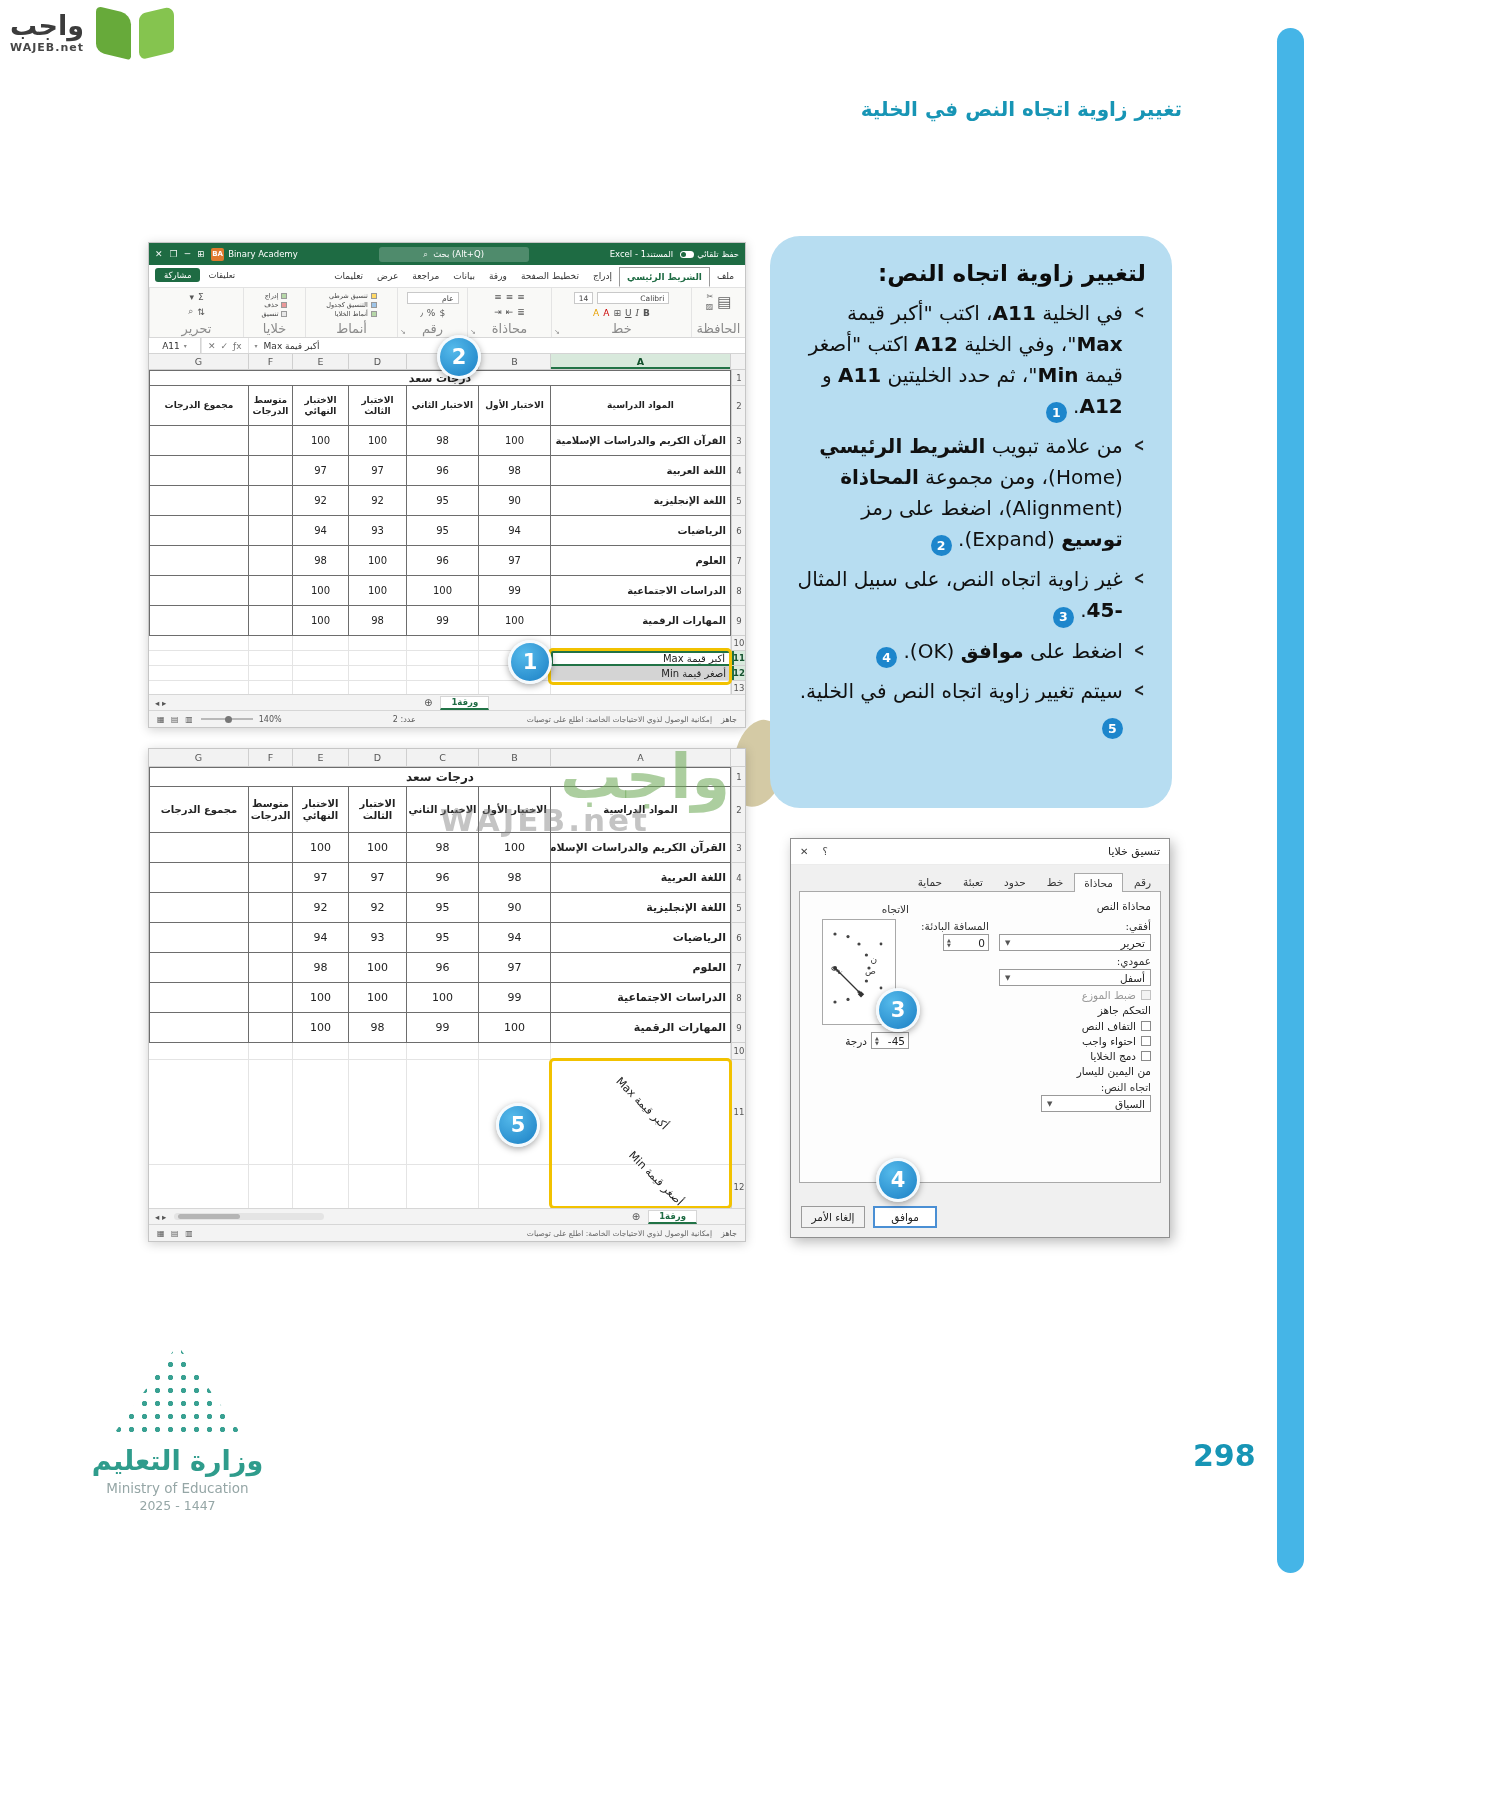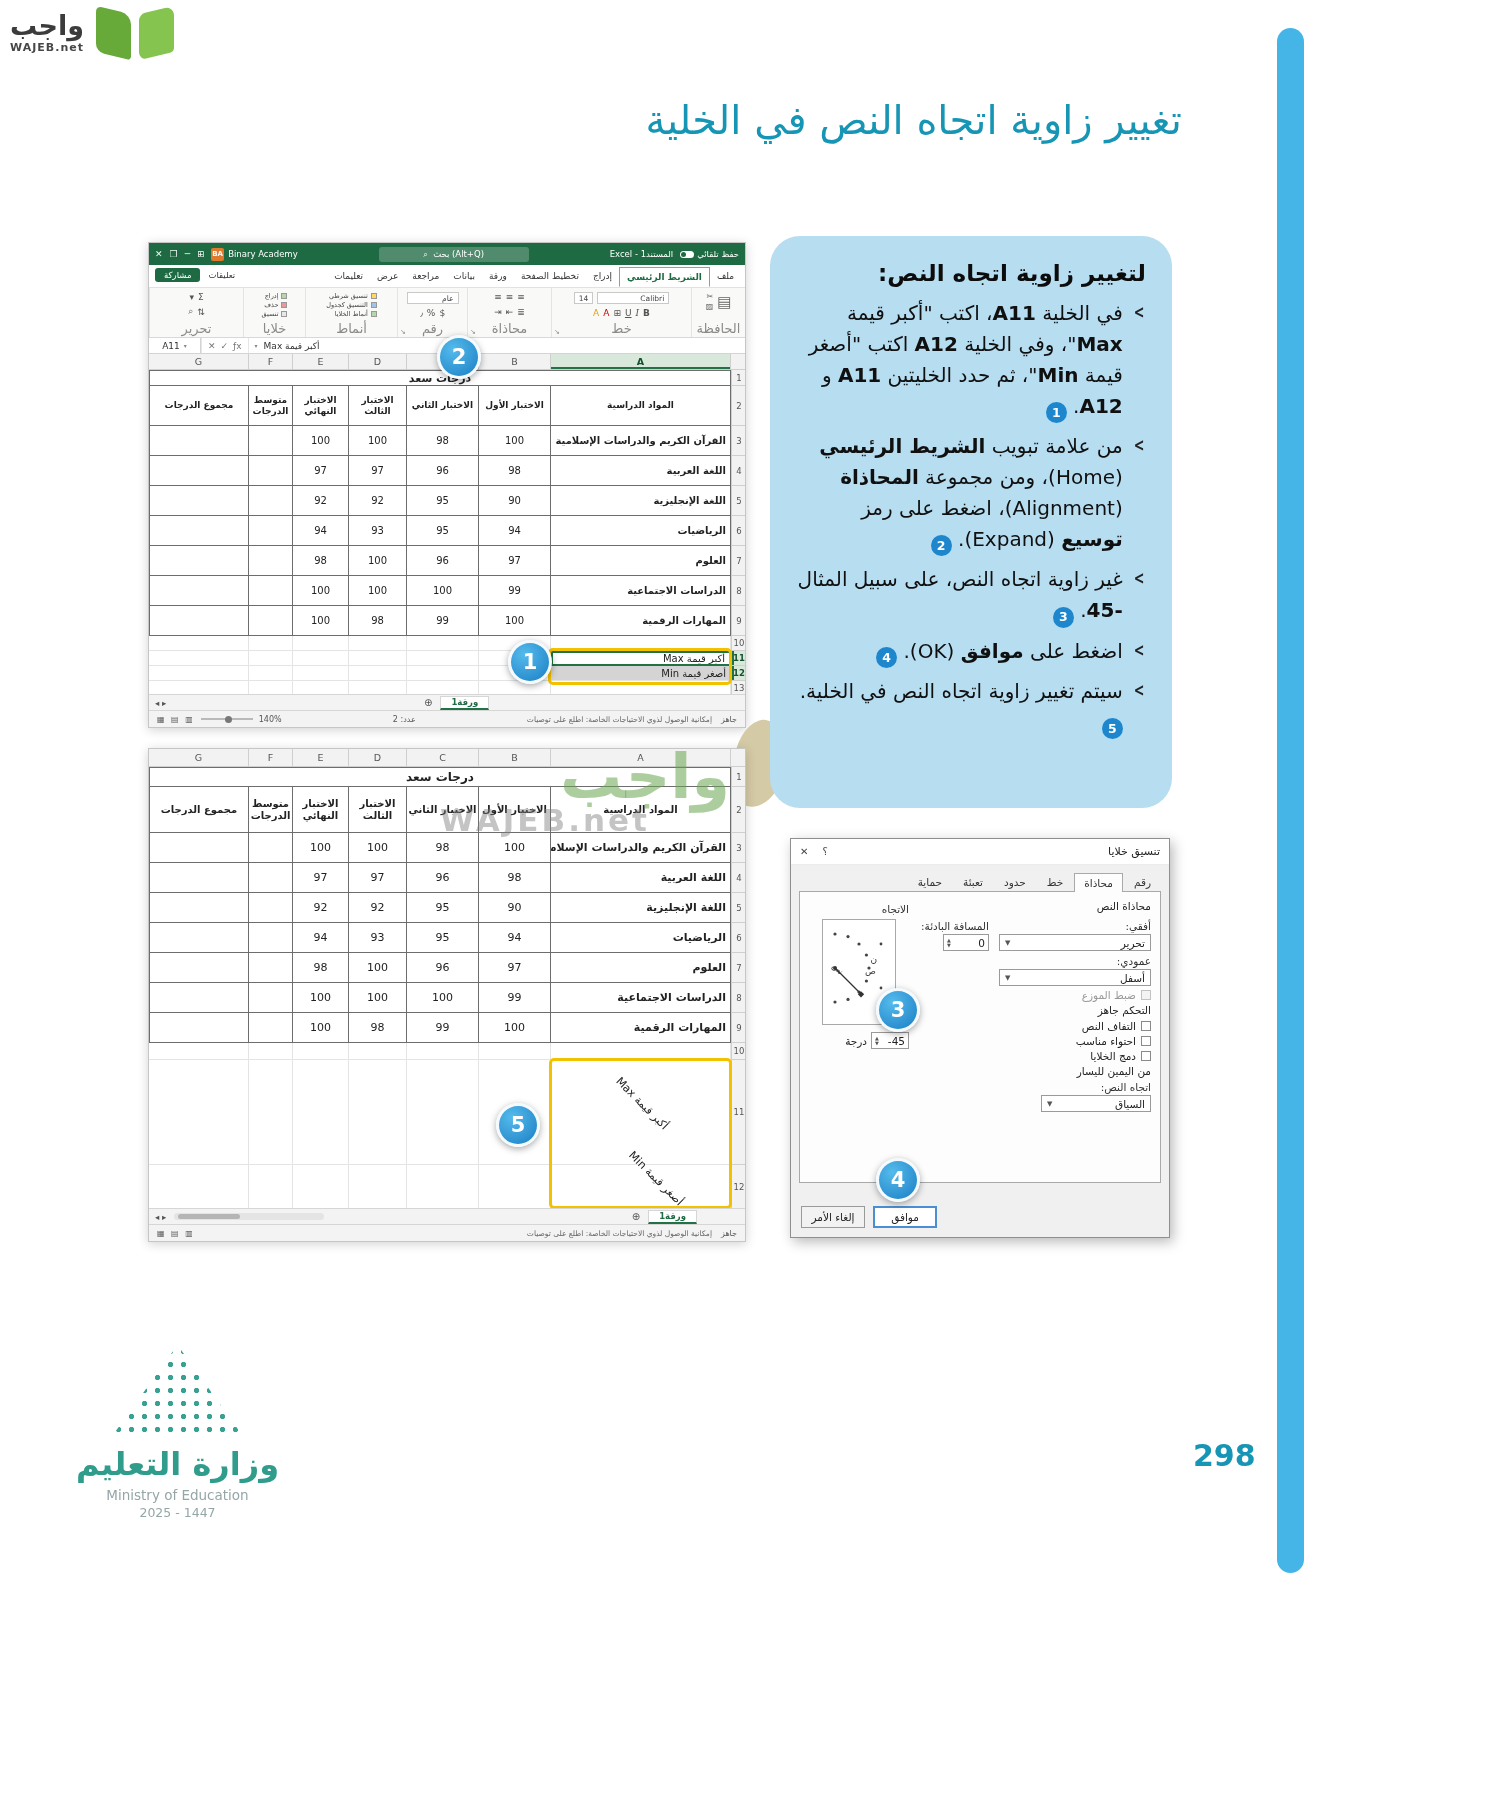--- a/index.html
+++ b/index.html
@@ -10,34 +10,34 @@
 .brand{position:absolute;left:10px;top:6px;display:flex;align-items:center;gap:12px}
 .brand-txt{text-align:center}
 .brand-ar{font-size:27px;font-weight:bold;color:#3c3c3c;line-height:1.05}
 .brand-en{font-size:11px;font-weight:bold;color:#474747;letter-spacing:1px}
 .book{position:relative;width:78px;height:54px}
 .bleft,.bright{position:absolute;width:35px;height:46px;border-radius:6px 10px 4px 8px}
 .bleft{left:0;top:4px;transform:skewY(14deg);background:#67aa3a}
 .bright{right:0;top:4px;transform:skewY(-14deg);background:#85c44f}
 
 
-.ptitle{position:absolute;right:318px;top:97px;font-size:40px;font-weight:normal;color:#1795b5;direction:rtl}
+.ptitle{position:absolute;right:318px;top:97px;font-size:20px;font-weight:bold;color:#1795b5;direction:rtl}
 .pintro{position:absolute;right:318px;left:150px;top:152px;font-size:22px;line-height:1.55;color:#1d1d1d;direction:rtl;text-align:justify;text-align-last:right}
 
 
 .sidebar{position:absolute;left:1277px;top:28px;width:27px;height:1545px;border-radius:14px;background:#45b5e7}
 .pageno{position:absolute;left:1193px;top:1438px;font-size:30px;font-weight:bold;color:#1795b5}
 .blob{position:absolute;left:733px;top:720px;width:54px;height:88px;background:#cfc49b;border-radius:46% 54% 58% 42%;transform:rotate(16deg);opacity:.9}
 .wm-ar{position:absolute;left:560px;top:740px;font-size:62px;font-weight:bold;color:rgba(104,166,80,.55);z-index:6;direction:rtl}
 .wm-en{position:absolute;left:440px;top:802px;font-size:31px;font-weight:bold;color:rgba(125,125,125,.45);letter-spacing:3px;z-index:6}
 
 
 .ministry{position:absolute;left:60px;top:1345px;width:235px;text-align:center;direction:rtl}
 .mdots{width:132px;height:92px;margin:0 auto 8px;background-image:radial-gradient(circle,#2f9c8c 2.3px,transparent 3px);background-size:13px 13px;clip-path:polygon(50% 0,100% 100%,0 100%);opacity:.95}
-.mar{font-size:32px;font-weight:bold;color:#2f9c8c}
+.mar{font-size:27px;font-weight:bold;color:#2f9c8c}
 .men{font-size:13.5px;color:#95a6a6;margin-top:4px}
 .myr{font-size:12.5px;color:#95a6a6;margin-top:2px;direction:ltr}
 
 
 .panel{position:absolute;left:770px;top:236px;width:402px;height:572px;background:#b7ddf1;border-radius:30px;padding:24px 26px 16px;direction:rtl;z-index:4}
 .panel h2{font-size:23px;color:#0c0c0c;margin-bottom:12px}
 .step{display:flex;gap:9px;margin-bottom:8px;align-items:flex-start}
 .chev{font-weight:bold;font-size:17px;margin-top:4px;display:inline-block;transform:scaleX(.75);color:#222}
 .step-text{font-size:20px;line-height:1.55;color:#101010}
 .step-text b{font-weight:bold}
@@ -712,21 +712,21 @@
             <span class="cb"></span>
             <span>ضبط الموزع</span>
           </div>
         <div class="dsec">التحكم جاهز</div>
         <div class="cbrow">
             <span class="cb"></span>
             <span>التفاف النص</span>
           </div>
         <div class="cbrow">
             <span class="cb"></span>
-            <span>احتواء مناسب</span>
+            <span>احتواء واجب</span>
           </div>
         <div class="cbrow">
             <span class="cb"></span>
             <span>دمج الخلايا</span>
           </div>
         <div class="dsec">من اليمين لليسار</div>
         <div class="dlbl">اتجاه النص:</div>
         <div class="dd" style="width:110px">
             <span>السياق</span>
             <span class="ar">▼</span>

